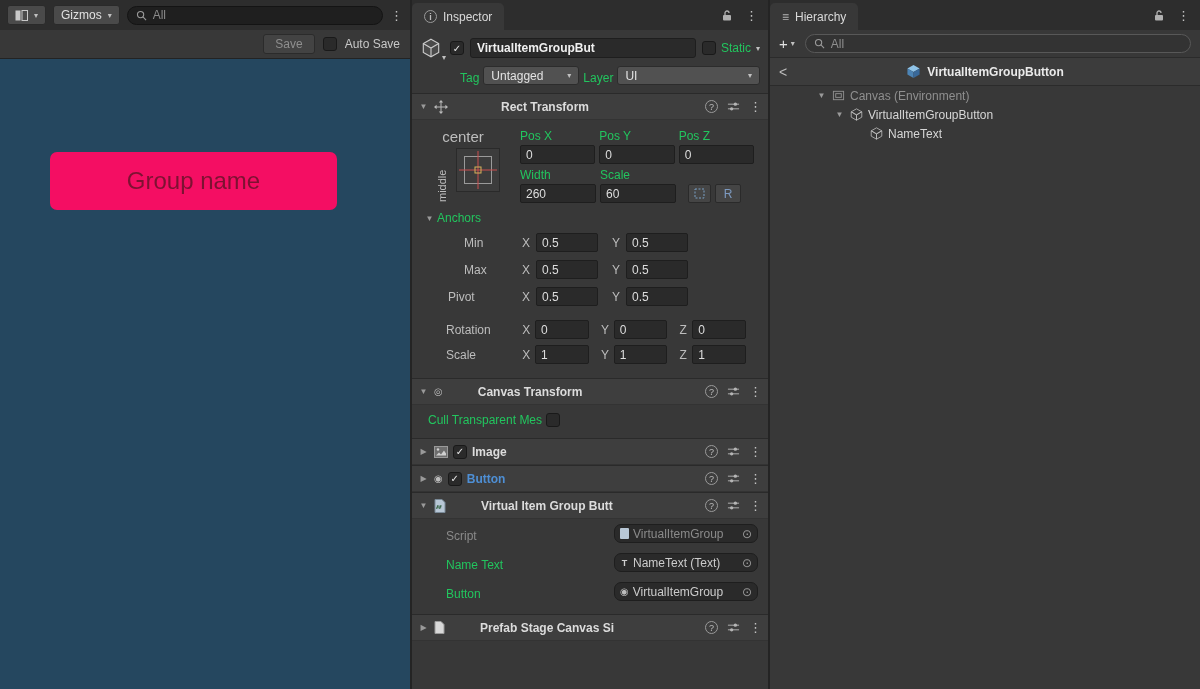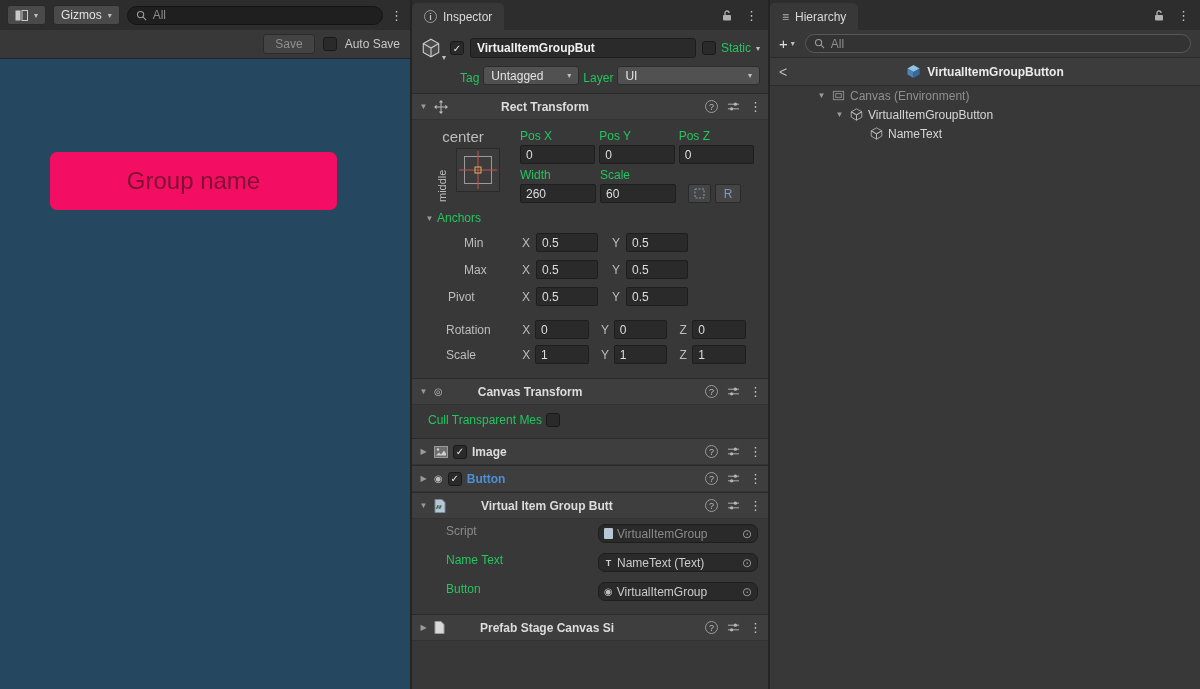--- a/index.html
+++ b/index.html
@@ -61,21 +61,21 @@
   .r-btn{color:#7d9ac0;width:26px}
   .anchors-row{display:flex;align-items:center;margin:8px 0 4px 12px;gap:2px}
   .a-row{display:flex;align-items:center;margin:8px 0 4px 52px}
   .a-row .rowlbl{width:58px;color:#bdbdbd}
   .axis{width:14px;color:#bdbdbd}
   .tf.w62{width:62px;margin-right:14px}
   .xyz-row{display:flex;align-items:center;margin:6px 0 6px 34px}
   .xyz-row .rowlbl{width:84px;color:#bdbdbd}
   .tf.w58{width:58px;margin-right:12px}
   .cull-row{display:flex;align-items:center;padding:8px 8px 11px 16px;gap:4px}
-  .obj-row{display:flex;align-items:flex-start;margin:5px 10px 5px 34px;gap:4px}
+  .obj-row{display:flex;align-items:flex-end;margin:5px 10px 5px 34px;gap:20px}
   .obj-lbl{width:148px;flex:0 0 148px}
   .obj-field{flex:1;background:#2a2a2a;border:1px solid #1e1e1e;border-radius:7px;height:19px;display:flex;align-items:center;gap:4px;padding:0 5px;color:#cccccc;overflow:hidden;white-space:nowrap}
   .picker{margin-left:auto;color:#9a9a9a;font-size:12px}
   .mini-page{width:9px;height:11px;background:#b8c7d6;border-radius:1px;flex:0 0 9px}
   .t-ic{color:#cfcfcf;font-size:9px;font-weight:bold;width:9px;text-align:center;flex:0 0 9px}
   .radio-ic{color:#bdbdbd;font-size:10px}
   .gap8{height:8px;flex:0 0 8px}
 
   
   .hier{flex:1;display:flex;flex-direction:column;background:#383838;overflow:hidden}

